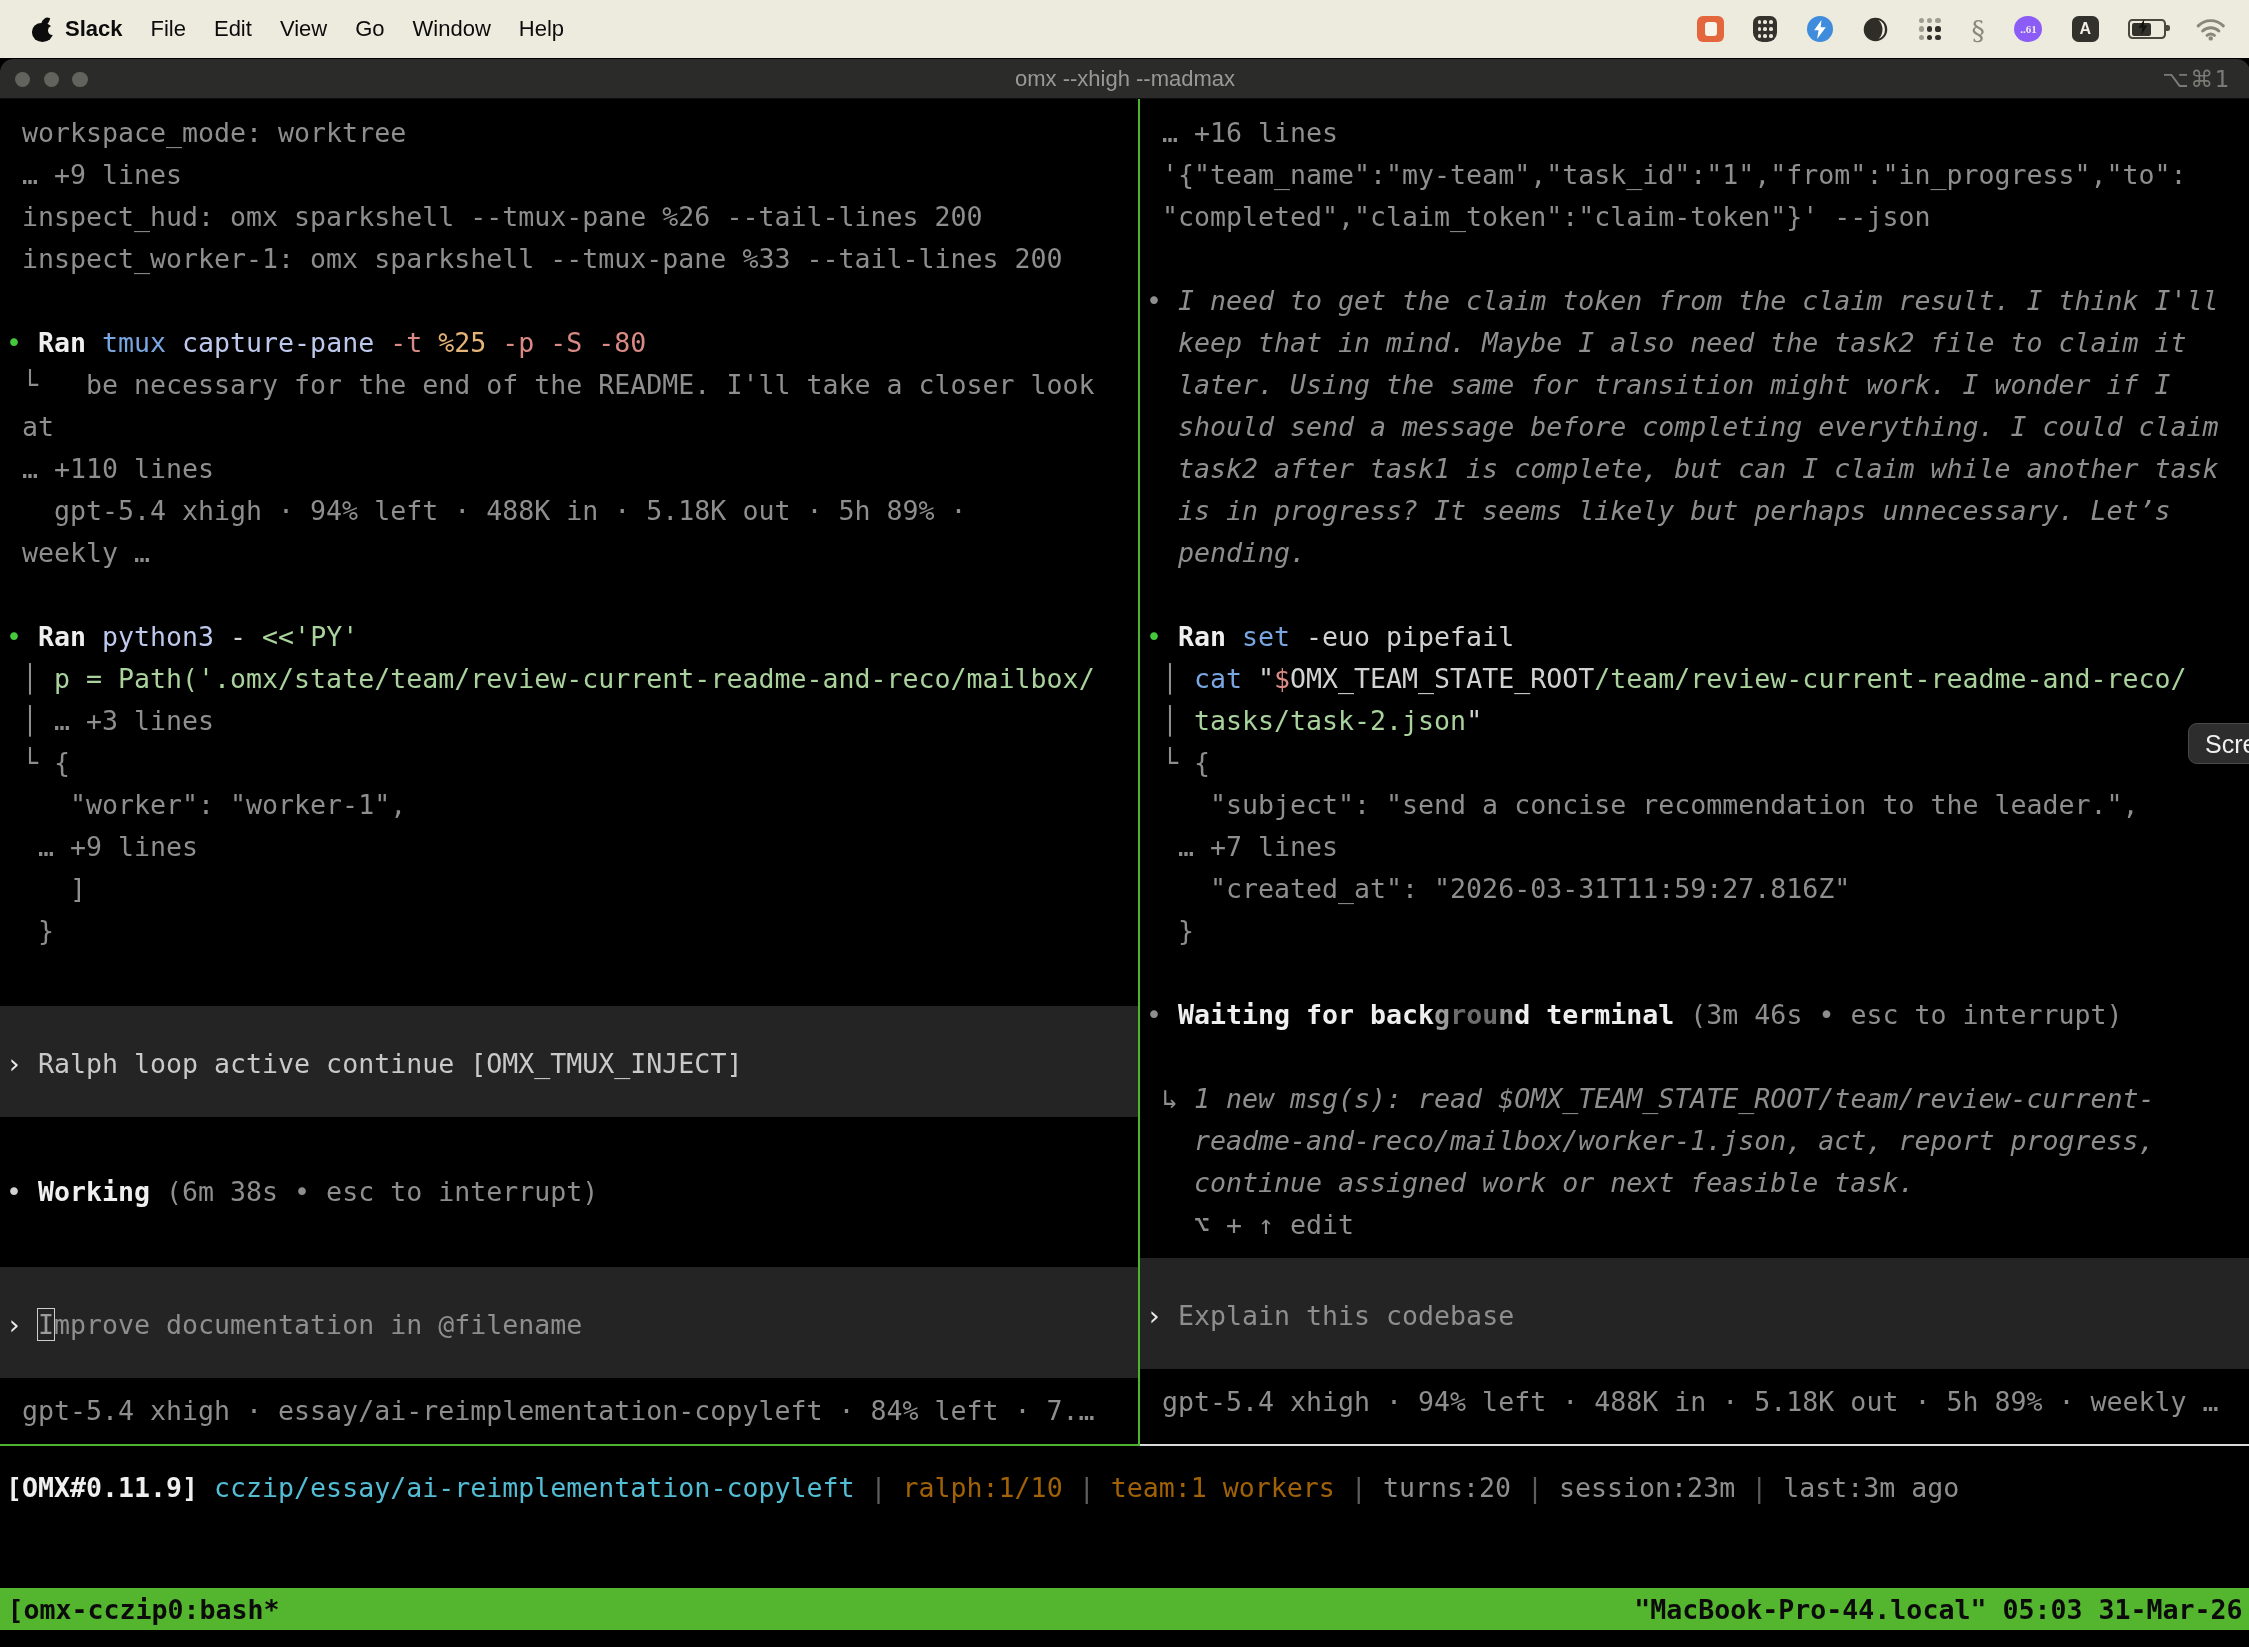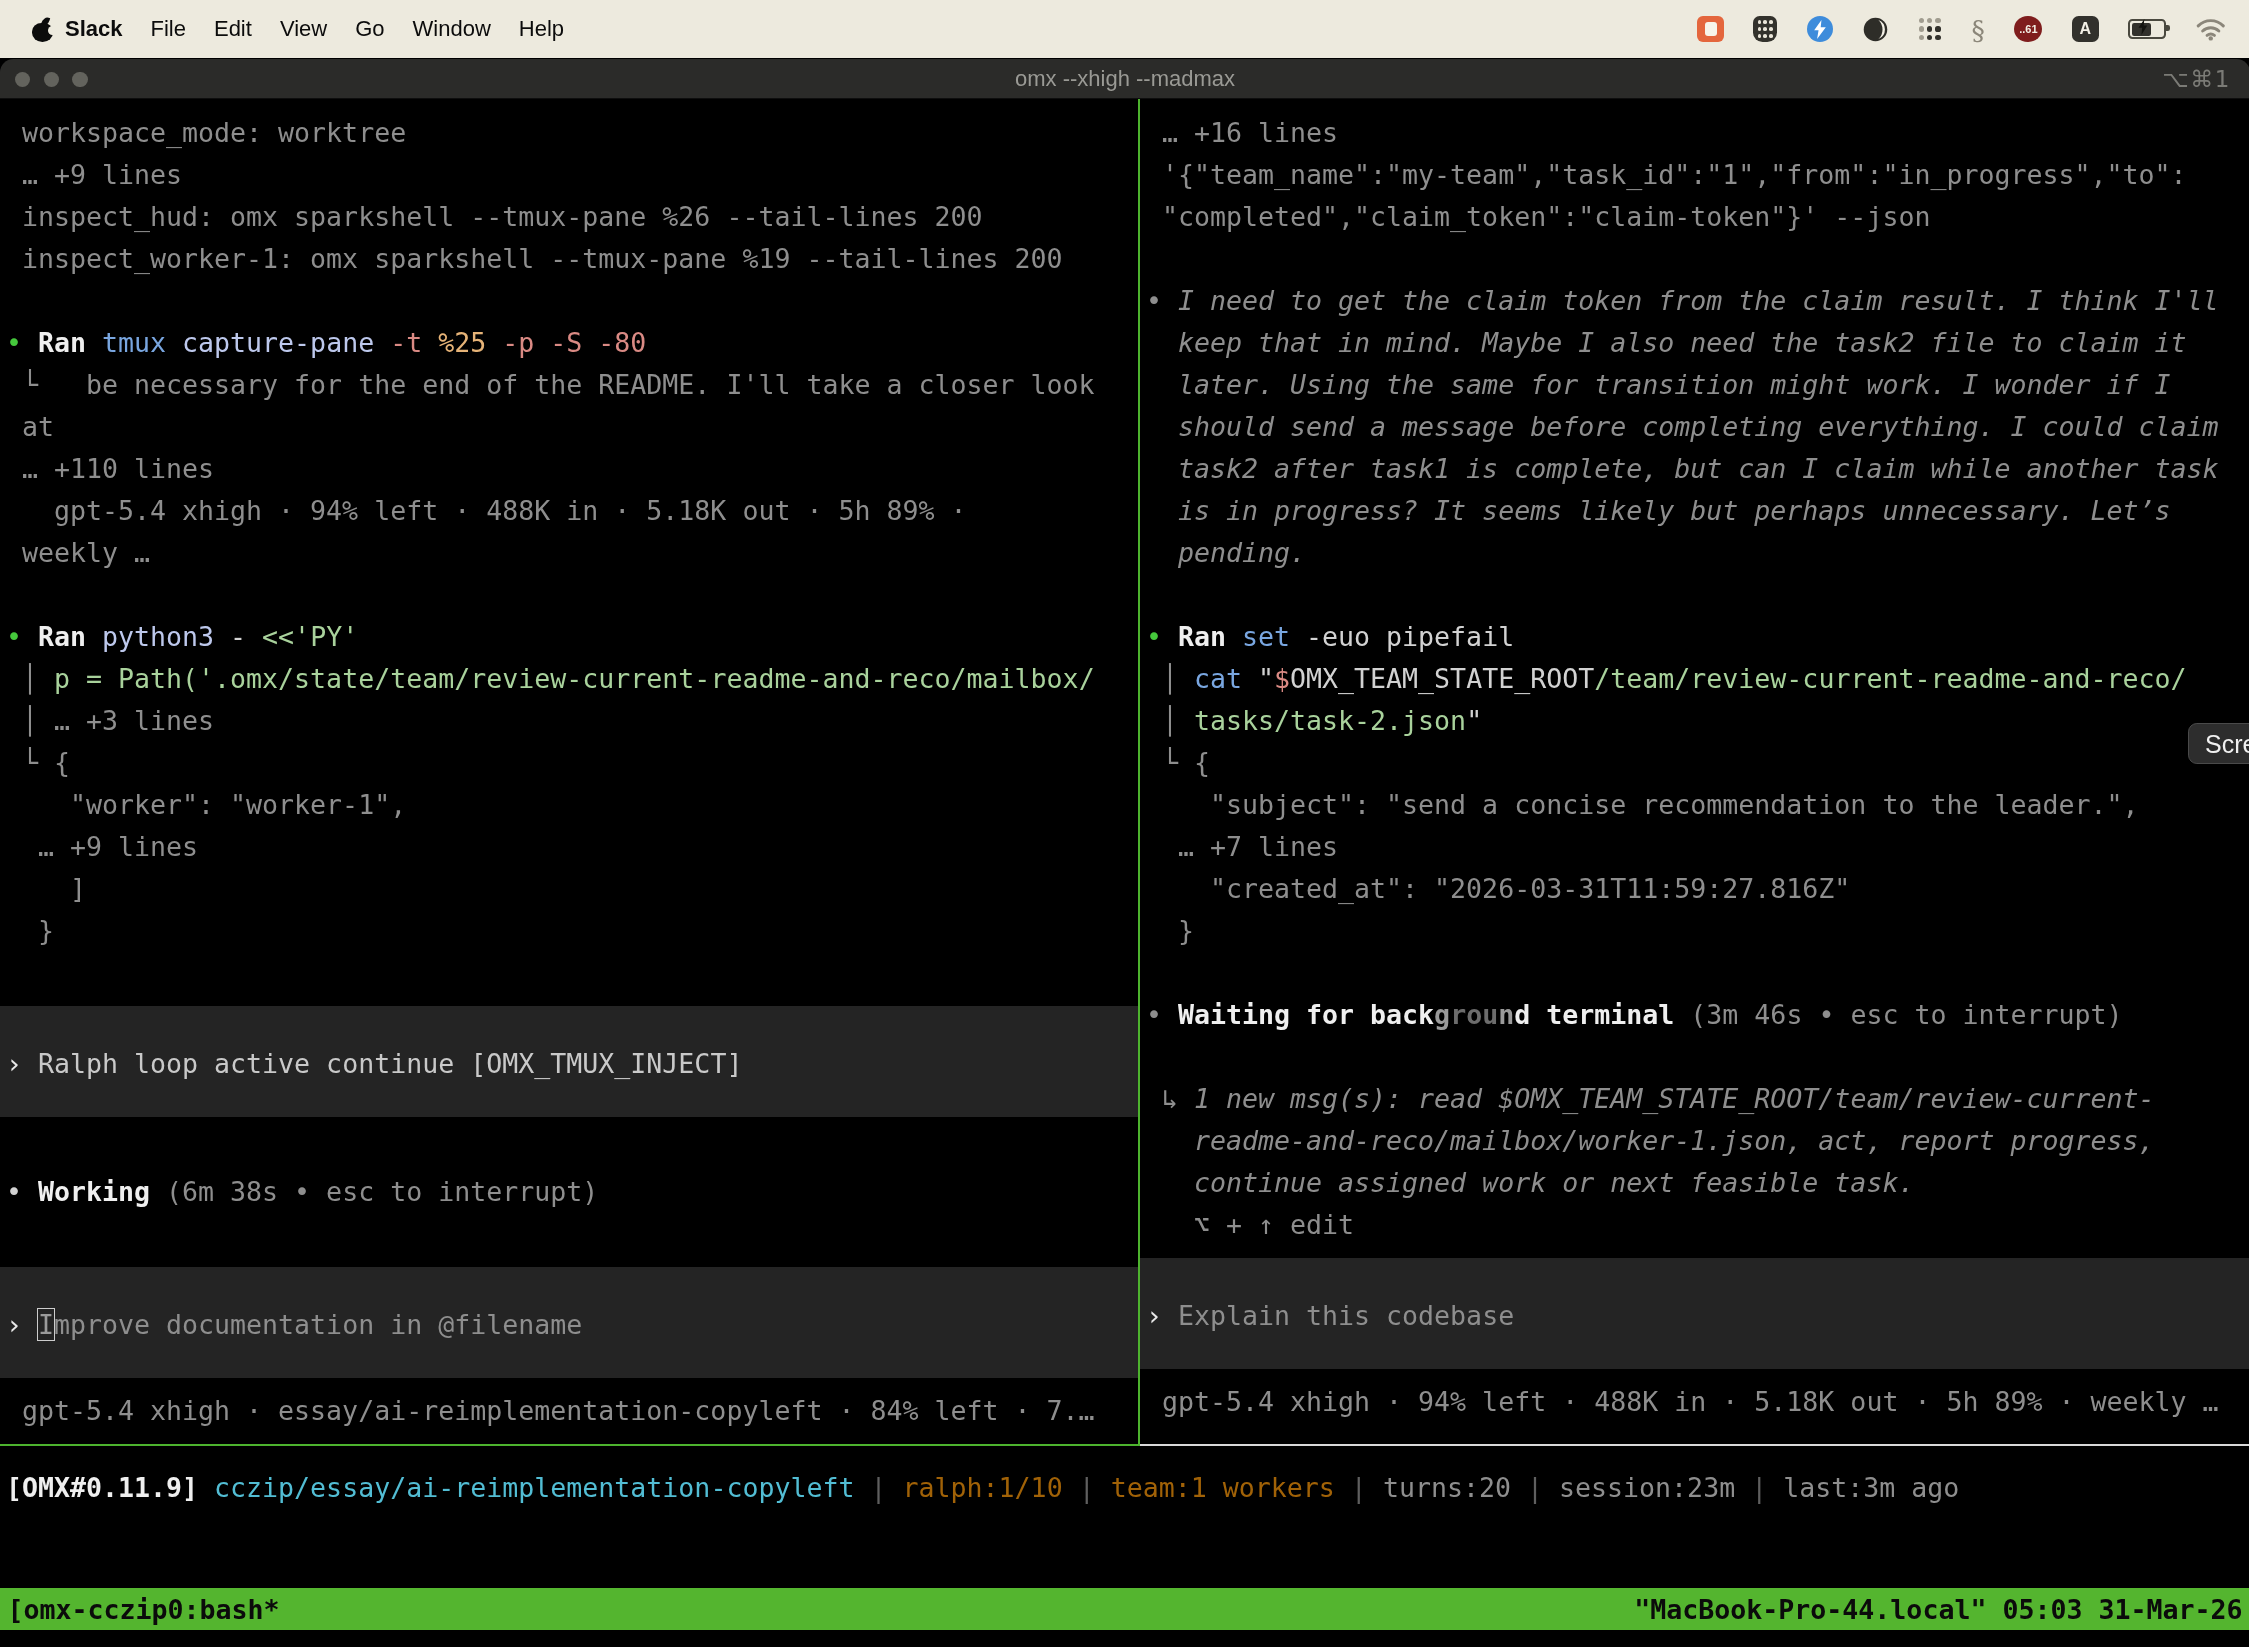--- a/index.html
+++ b/index.html
@@ -18,21 +18,21 @@
   .sicon{position:relative;display:flex;align-items:center;justify-content:center;}
   .ic-chat{width:26.6px;height:26.6px;background:#e4663d;border-radius:5.9px;}
   .ic-chat .inner{width:11.8px;height:13.3px;background:#f7f4ea;border-radius:3px;}
   .ic-keypad{width:23.6px;height:26.6px;background:#33322c;border-radius:6.6px 6.6px 9.6px 9.6px;display:grid;grid-template-columns:repeat(3,1fr);place-items:center;padding:3px;box-sizing:border-box;}
   .ic-keypad i{width:3.7px;height:3.7px;border-radius:50%;background:#e9e5d8;}
   .ic-bolt{width:26.6px;height:26.6px;background:#3e8cdb;border-radius:50%;}
   .ic-pie{width:25px;height:25px;}
   .ic-dots{width:25px;height:25px;display:grid;grid-template-columns:repeat(3,1fr);place-items:center;}
   .ic-dots i{width:5.2px;height:5.2px;border-radius:50%;}
   .ic-sect{font-size:26.6px;color:#8b8679;line-height:25px;font-family:"DejaVu Serif",serif;}
-  .ic-61{width:28px;height:26.6px;background:#7f1d1d;border-radius:50%;color:#f2efe5;font-size:11px;font-weight:700;display:flex;align-items:center;justify-content:center;font-family:Liberation Sans, sans-serif;}
+  .ic-61{width:28px;height:26.6px;background:#8b5cf6;border-radius:50%;color:#f2efe5;font-size:11px;font-weight:700;display:flex;align-items:center;justify-content:center;font-family:Liberation Serif, serif;}
   .ic-a{width:26.6px;height:26.6px;background:#32312c;border-radius:6.6px;color:#f2efe5;font-size:16px;font-weight:700;display:flex;align-items:center;justify-content:center;font-family:"Liberation Sans",sans-serif;}
   .ic-batt{position:relative;width:34px;height:16px;border:2.2px solid#4a493f;border-radius:4.4px;}
   .ic-batt .nub{position:absolute;right:-5.9px;top:3.7px;width:3.7px;height:6.6px;background:#4a493f;border-radius:0 2.2px 2.2px 0;}
   .ic-batt .fill{position:absolute;left:1.5px;top:1.5px;bottom:1.5px;width:58%;background:#32312c;border-radius:2.2px;}
   .ic-batt svg{position:absolute;left:7.4px;top:-2.2px;}
   .ic-wifi{width:29.5px;height:23.6px;}
 
   
   .window{position:absolute;left:0;top:59px;width:2250px;height:1589px;background:#000;border-radius:13.3px 13.3px 7.4px 7.4px;overflow:hidden;}
   .titlebar{position:absolute;left:0;top:0;width:100%;height:40px;background:#2b2b29;border-bottom:1.5px solid #0e0e0e;box-sizing:border-box;}
@@ -151,21 +151,21 @@
       <i></i>
     </div>
     <div class="wtitle">omx --xhigh --madmax</div>
     <div class="wshort">⌥⌘1</div>
   </div>
 
   <div class="pane pane-left" id="pane-left">
       <div class="tline"><span class="c-dim"> workspace_mode: worktree</span></div>
       <div class="tline"><span class="c-dim"> … +9 lines</span></div>
       <div class="tline"><span class="c-dim"> inspect_hud: omx sparkshell --tmux-pane %26 --tail-lines 200</span></div>
-      <div class="tline"><span class="c-dim"> inspect_worker-1: omx sparkshell --tmux-pane %19 --tail-lines 200</span></div>
+      <div class="tline"><span class="c-dim"> inspect_worker-1: omx sparkshell --tmux-pane %33 --tail-lines 200</span></div>
       <div class="tline">&nbsp;</div>
       <div class="tline"><span class="c-bullet">• </span><span class="c-white">Ran </span><span class="c-blue">tmux </span><span class="c-peri">capture-pane </span><span class="c-red">-t </span><span class="c-orange">%25 </span><span class="c-red">-p -S -80</span></div>
       <div class="tline"><span class="c-dim"> └   </span><span class="c-dim">be necessary for the end of the README. I'll take a closer look</span></div>
       <div class="tline"><span class="c-dim"> at</span></div>
       <div class="tline"><span class="c-dim"> … +110 lines</span></div>
       <div class="tline"><span class="c-dim">   gpt-5.4 xhigh · 94% left · 488K in · 5.18K out · 5h 89% ·</span></div>
       <div class="tline"><span class="c-dim"> weekly …</span></div>
       <div class="tline">&nbsp;</div>
       <div class="tline"><span class="c-bullet">• </span><span class="c-white">Ran </span><span class="c-peri">python3 </span><span class="c-lt">- </span><span class="c-green">&lt;&lt;'PY'</span></div>
       <div class="tline"><span class="c-dim"> │ </span><span class="c-green">p = Path('.omx/state/team/review-current-readme-and-reco/mailbox/</span></div>

